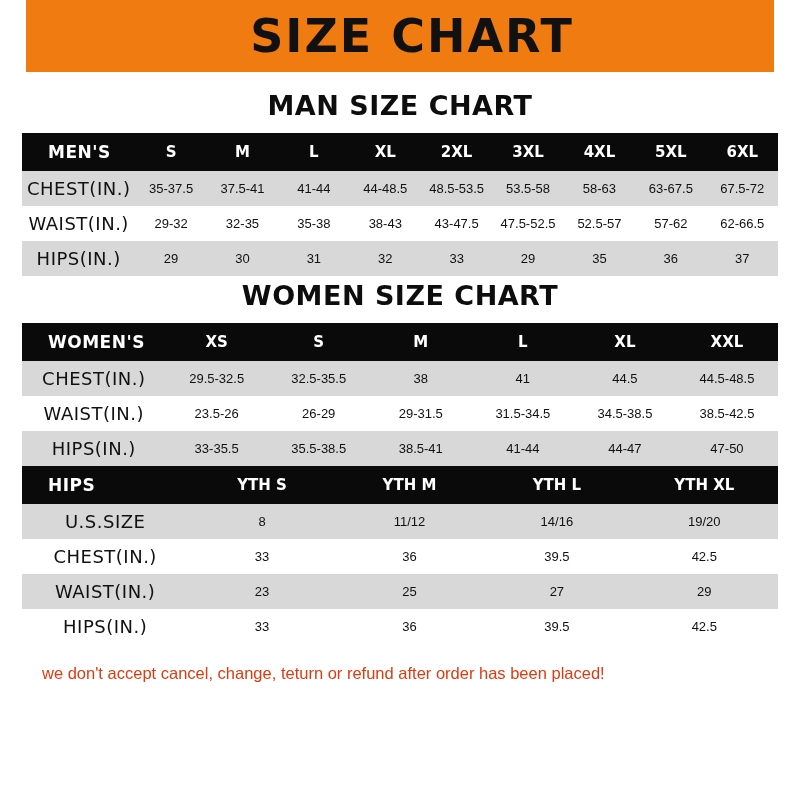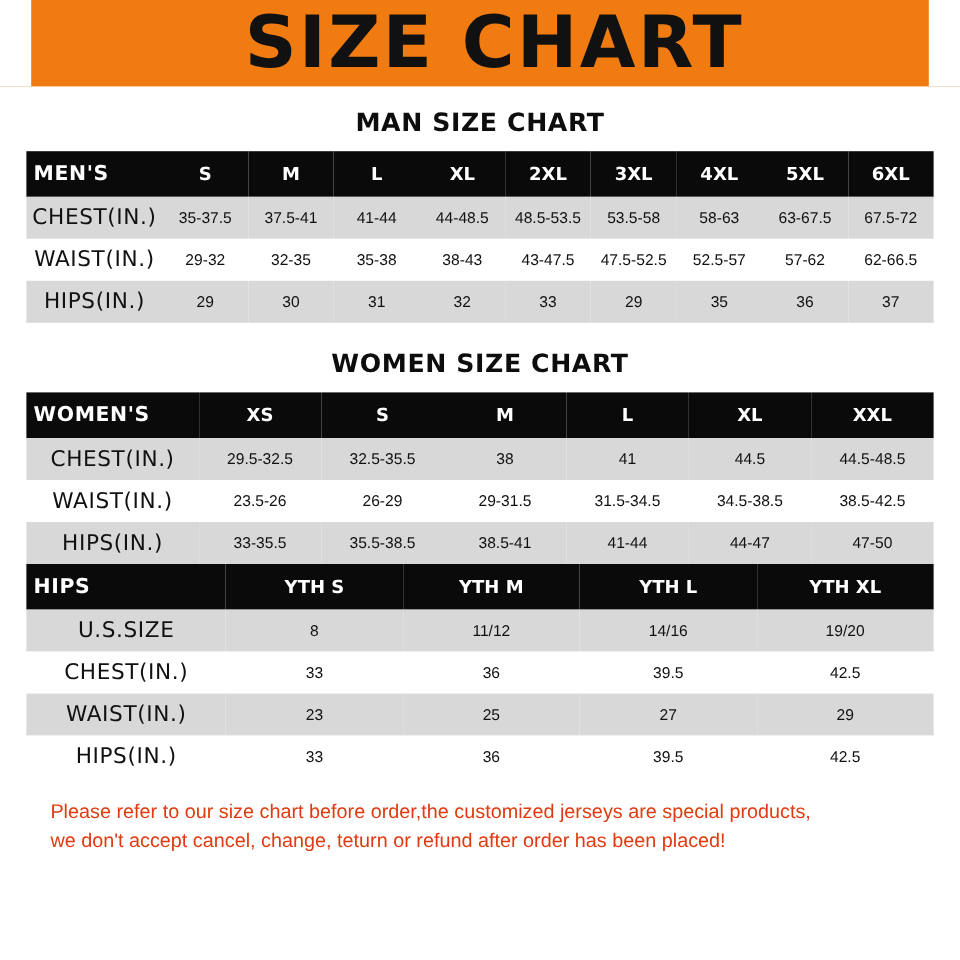--- a/index.html
+++ b/index.html
@@ -34,62 +34,62 @@
     top: 0;
     bottom: 0;
     width: 26px;
     background: #ffffff;
   }
   .banner .stripe-left { left: 0; }
   .banner .stripe-right { right: 0; }
   .banner-title {
     font-family: "DejaVu Sans", sans-serif;
     font-weight: bold;
-    font-size: 60px;
+    font-size: 46px;
     letter-spacing: 2px;
     color: #111111;
     line-height: 1;
     position: relative;
     z-index: 2;
     margin-left: 24px;
   }
 
   .content {
     padding: 0 22px;
     box-sizing: border-box;
   }
 
   .section-title {
     text-align: center;
     font-family: "DejaVu Sans", sans-serif;
     font-weight: bold;
-    font-size: 21px;
+    font-size: 27px;
     letter-spacing: 0.5px;
     color: #0d0d0d;
     margin: 18px 0 12px 0;
   }
-  .section-title.second { margin-top: 22px; }
+  .section-title.second { margin-top: 4px; }
 
   table.size-table {
     width: 100%;
     border-collapse: collapse;
     table-layout: fixed;
   }
   table.size-table thead th {
     background: #0a0a0a;
     color: #ffffff;
     font-family: "DejaVu Sans", sans-serif;
     font-size: 15px;
     font-weight: bold;
     padding: 9px 2px;
     text-align: center;
   }
   table.size-table thead th.rowhead {
     text-align: left;
-    padding-left: 6px;
+    padding-left: 26px;
     font-size: 17px;
     letter-spacing: 0.5px;
   }
   table.size-table tbody td {
     font-family: "Liberation Sans", sans-serif;
     font-size: 13px;
     color: #111111;
     text-align: center;
     padding: 7px 2px;
   }
@@ -298,18 +298,17 @@
           <td class="rowhead">HIPS(IN.)</td>
           <td>33</td>
           <td>36</td>
           <td>39.5</td>
           <td>42.5</td>
         </tr>
       </tbody>
     </table>
 
     <div class="footer-note">
-      <div>Please refer to our size chart before order,the customized jerseys are special products,</div>
       <div>we don't accept cancel, change, teturn or refund after order has been placed!</div>
     </div>
 
   </div>
 </div>
 
 </body></html>

